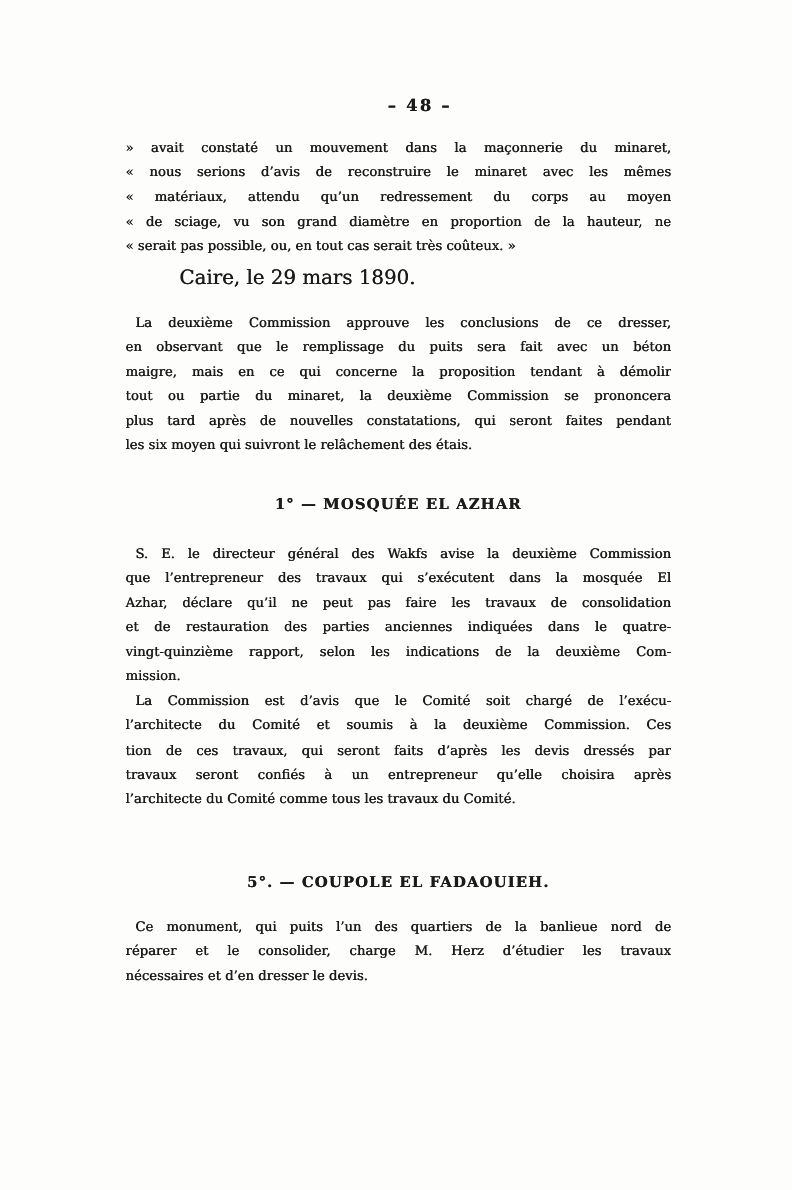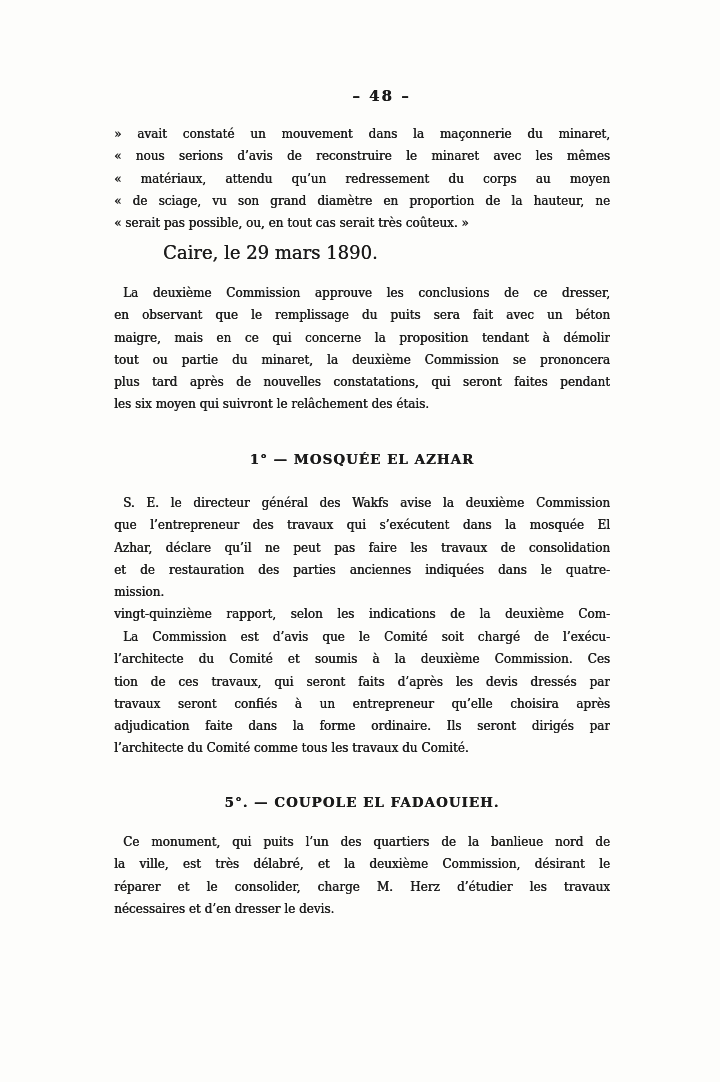--- a/index.html
+++ b/index.html
@@ -65,35 +65,33 @@
     <div class="line last">les six moyen qui suivront le relâchement des étais.</div>
   </div>
 
   <div class="heading" style="top:451px">1° — MOSQUÉE EL AZHAR</div>
 
   <div class="block" style="top:492px">
     <div class="line ind">S. E. le directeur général des Wakfs avise la deuxième Commission</div>
     <div class="line">que l’entrepreneur des travaux qui s’exécutent dans la mosquée El</div>
     <div class="line">Azhar, déclare qu’il ne peut pas faire les travaux de consolidation</div>
     <div class="line">et de restauration des parties anciennes indiquées dans le quatre-</div>
+    <div class="line">vingt-quinzième rapport, selon les indications de la deuxième Com-</div>
     <div class="line last">mission.</div>
-    <div class="line">vingt-quinzième rapport, selon les indications de la deuxième Com-</div>
   </div>
 
   <div class="block" style="top:626px">
     <div class="line ind">La Commission est d’avis que le Comité soit chargé de l’exécu-</div>
     <div class="line">l’architecte du Comité et soumis à la deuxième Commission. Ces</div>
     <div class="line">tion de ces travaux, qui seront faits d’après les devis dressés par</div>
     <div class="line">travaux seront confiés à un entrepreneur qu’elle choisira après</div>
-    <div class="line">adjudication faite dans la forme ordinaire. Ils seront dirigés par</div>
     <div class="line last">l’architecte du Comité comme tous les travaux du Comité.</div>
   </div>
 
   <div class="heading" style="top:794px">5°. — COUPOLE EL FADAOUIEH.</div>
 
   <div class="block" style="top:831px">
     <div class="line ind">Ce monument, qui puits l’un des quartiers de la banlieue nord de</div>
-    <div class="line">la ville, est très délabré, et la deuxième Commission, désirant le</div>
     <div class="line">réparer et le consolider, charge M. Herz d’étudier les travaux</div>
     <div class="line last">nécessaires et d’en dresser le devis.</div>
   </div>
 
 </div>
 
 </body></html>

